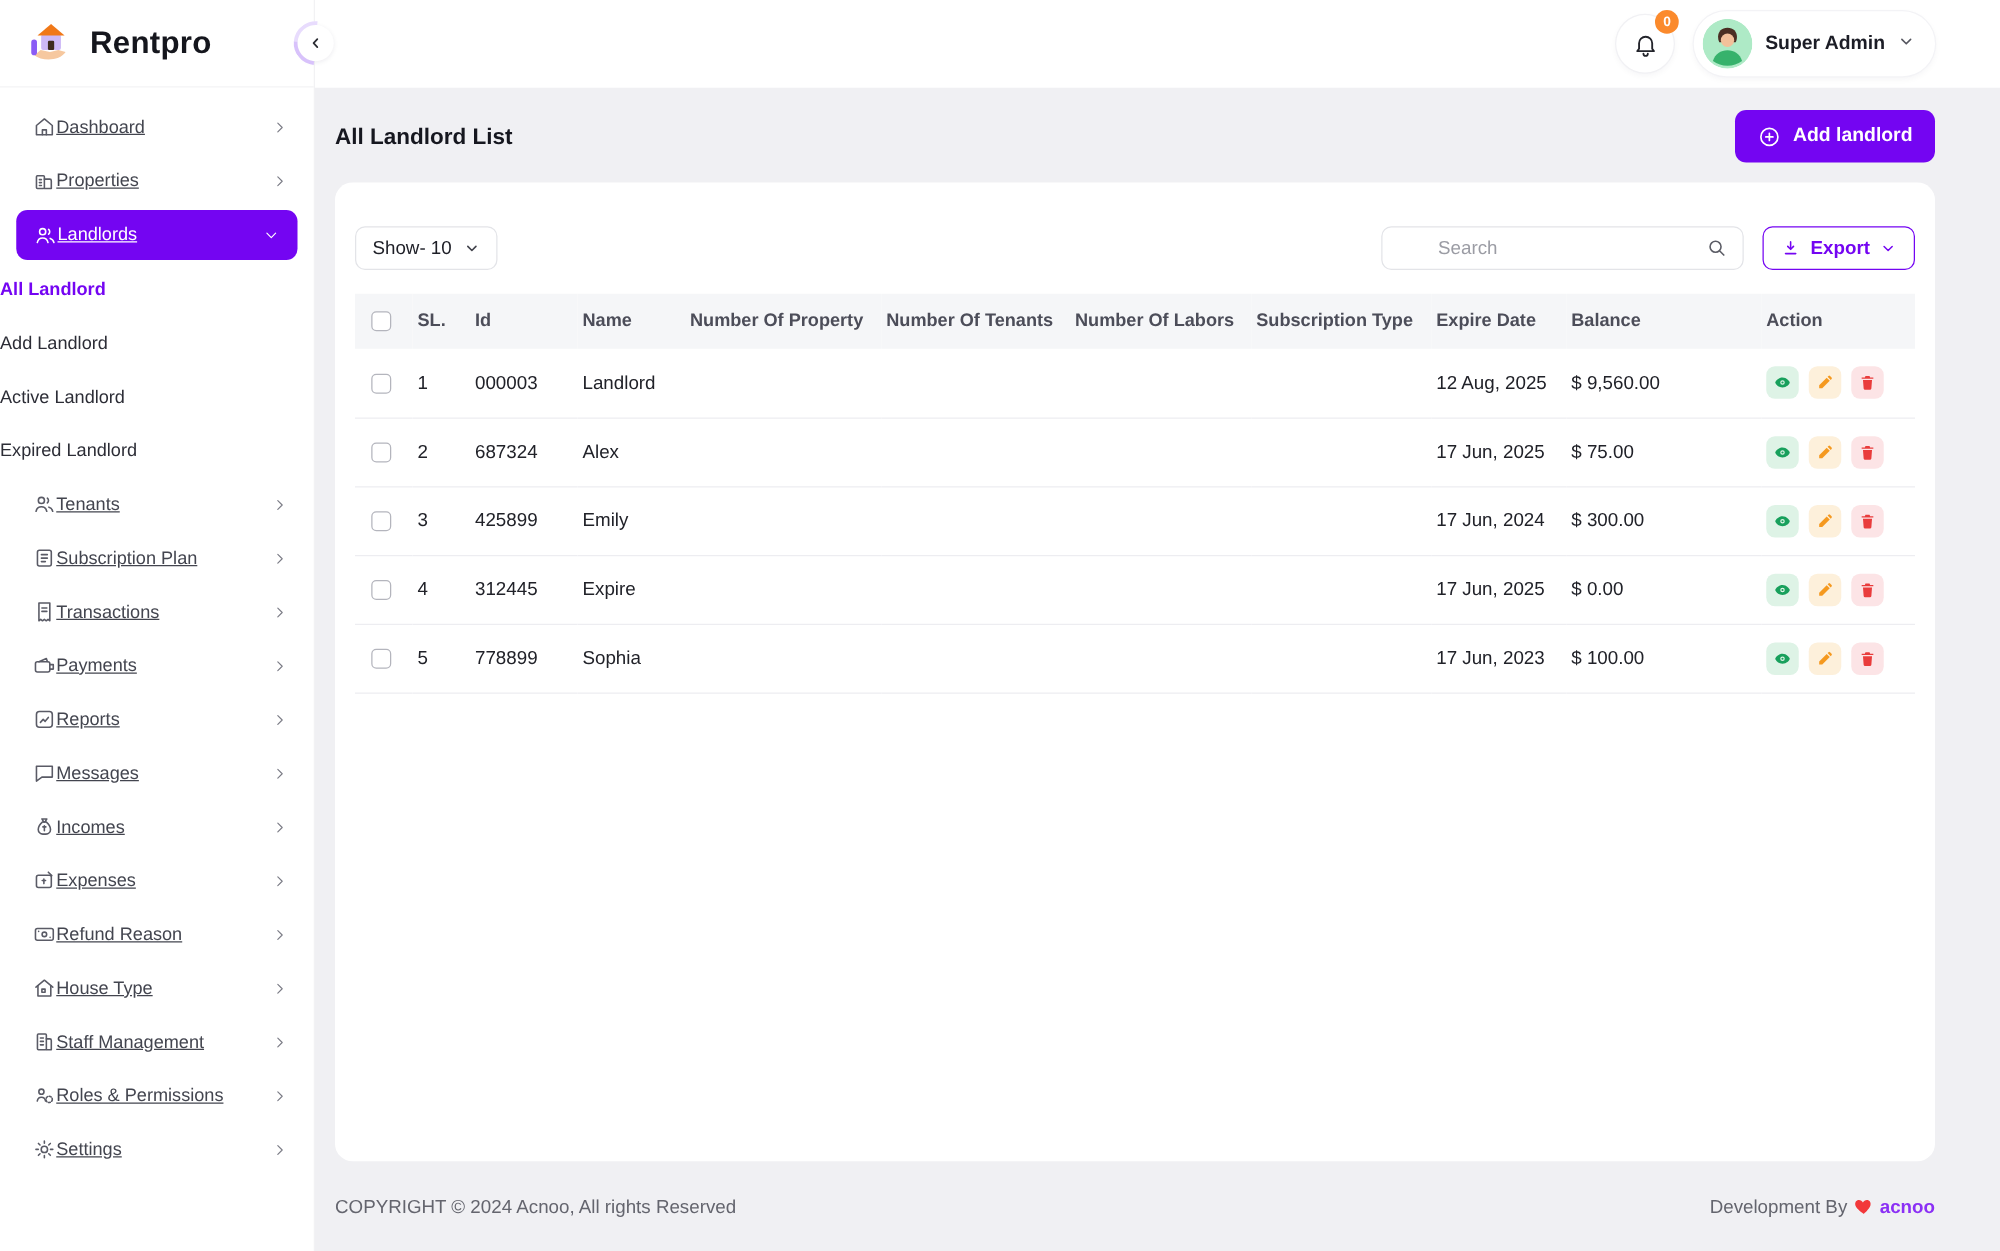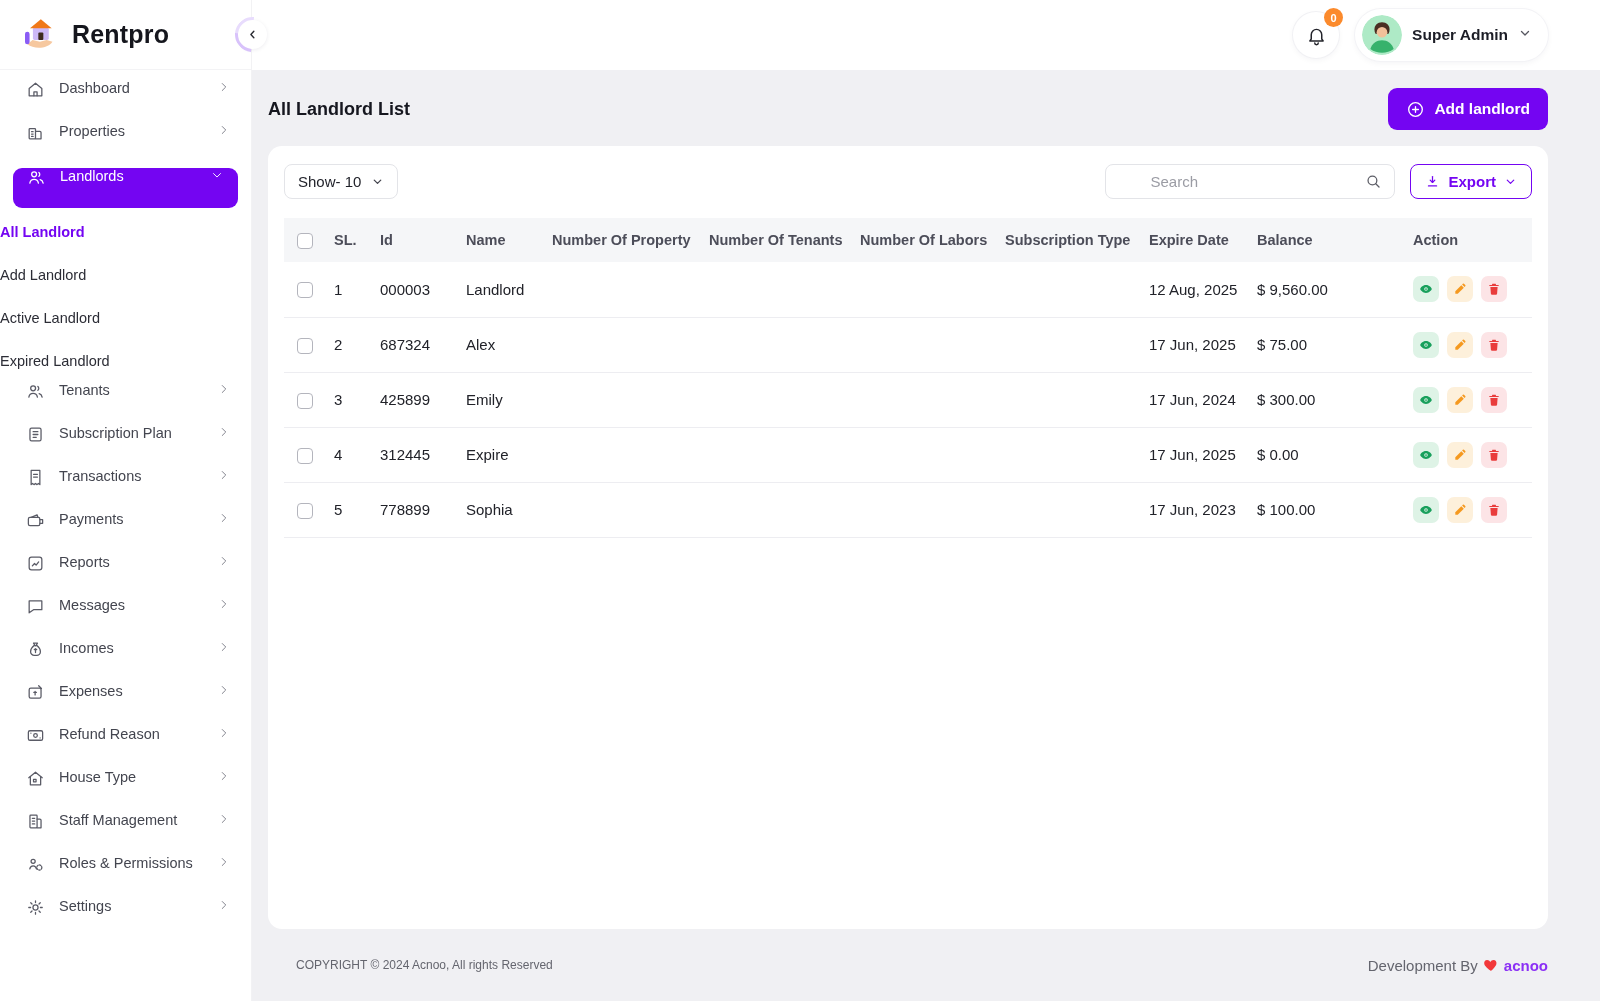--- a/index.html
+++ b/index.html
@@ -8,22 +8,22 @@
   .app { display:flex; width:1600px; height:1001px; }
 
   
   .sidebar { width:252px; min-width:252px; background:#fff; height:1001px;
     border-right:1px solid #f2f2f4; display:flex; flex-direction:column; }
   .logo-row { height:70px; display:flex; align-items:center; gap:12px;
     padding:0 20px; border-bottom:1px solid #f3f3f5; }
   .logo-row svg { width:40px; height:40px; }
   .brand { font-size:25px; font-weight:800; color:#15161d; letter-spacing:.2px; }
   .nav { flex:1; overflow:hidden; padding:10px 0 0; }
-  .nav-item { height:43px; display:flex; align-items:flex-start; gap:14px;
-    padding:0 20px 0 26px; color:#43454f; font-size:14.5px; cursor:pointer; }
+  .nav-item { height:43px; display:flex; align-items:center; 
+    padding:0 20px 0 26px; color:#43454f; font-size:14.5px; cursor:pointer;text-decoration:underline; }
   .nav-item .ic { width:19px; height:19px; color:#5a5b66; display:flex; }
   .nav-item .ic svg { width:19px; height:19px; }
   .nav-item .lbl { flex:1; }
   .nav-item .chev { width:14px; height:14px; color:#7b7c86; display:flex; }
   .nav-item .chev svg { width:14px; height:14px; }
   .nav-item.active { background:var(--primary); color:#fff; border-radius:9px;
     margin:2px 13px; padding:0 14px 0 14px; height:40px; }
   .nav-item.active .ic, .nav-item.active .chev { color:#fff; }
   .sub-item { height:43px; display:flex; align-items:center; 
     font-size:14.5px; color:#2c2d36; cursor:pointer; }
@@ -59,21 +59,21 @@
     flex-direction:column; overflow:hidden; }
   .title-row { margin-top:18px; height:42px; display:flex; align-items:center;
     justify-content:space-between; }
   .page-title { font-size:18px; font-weight:800; color:#16171f; }
   .btn-primary { height:42px; background:var(--primary); color:#fff; border:none;
     border-radius:9px; font-size:15.5px; font-weight:600; display:flex; align-items:center;
     gap:9px; padding:0 18px; cursor:pointer; font-family:inherit; }
   .btn-primary svg { width:19px; height:19px; }
 
   .card { margin-top:16px; background:#fff; border-radius:14px; flex:1;
-    padding:18px 16px; display:flex; flex-direction:column; }
+    padding:35px 16px; display:flex; flex-direction:column; }
   .toolbar { display:flex; align-items:center; justify-content:space-between; }
   .show-select { height:35px; border:1px solid #e3e4e8; border-radius:8px;
     display:flex; align-items:center; gap:10px; padding:0 13px; font-size:15px;
     color:#1e1f27; background:#fff; cursor:pointer; }
   .show-select svg { width:13px; height:13px; color:#43444d; }
   .toolbar-right { display:flex; align-items:center; gap:15px; }
   .search-box { width:290px; height:35px; border:1px solid #e3e4e8; border-radius:8px;
     display:flex; align-items:center; padding:0 12px; background:#fff; }
   .search-box input { flex:1; border:none; outline:none; font-size:15px; color:#2a2b33;
     font-family:inherit; background:transparent;margin-left:32px; }
@@ -95,21 +95,21 @@
     background:#fff; cursor:pointer; display:inline-block; vertical-align:middle; }
   .actions { display:flex; gap:8px; align-items:center; }
   .act-btn { width:26px; height:26px; border-radius:7px; border:none; display:flex;
     align-items:center; justify-content:center; cursor:pointer; }
   .act-btn svg { width:14px; height:14px; }
   .act-view { background:#def3e6; color:#18a05c; }
   .act-edit { background:#fdf0db; color:#f5991f; }
   .act-del  { background:#fce4e6; color:#e93c3c; }
 
   .footer { height:72px; display:flex; align-items:center; justify-content:space-between; }
-  .copyright { font-size:12px; color:#64656e;margin-left:28px; }
+  .copyright { font-size:15px; color:#64656e; }
   .devby { font-size:15px; color:#64656e; display:flex; align-items:center; gap:5px; }
   .devby svg { width:16px; height:16px; }
   .devby .brand-link { color:#8b30f5; font-weight:600; }
 </style>
 </head>
 <body>
 
 <div class="app">
 
   <aside class="sidebar">

